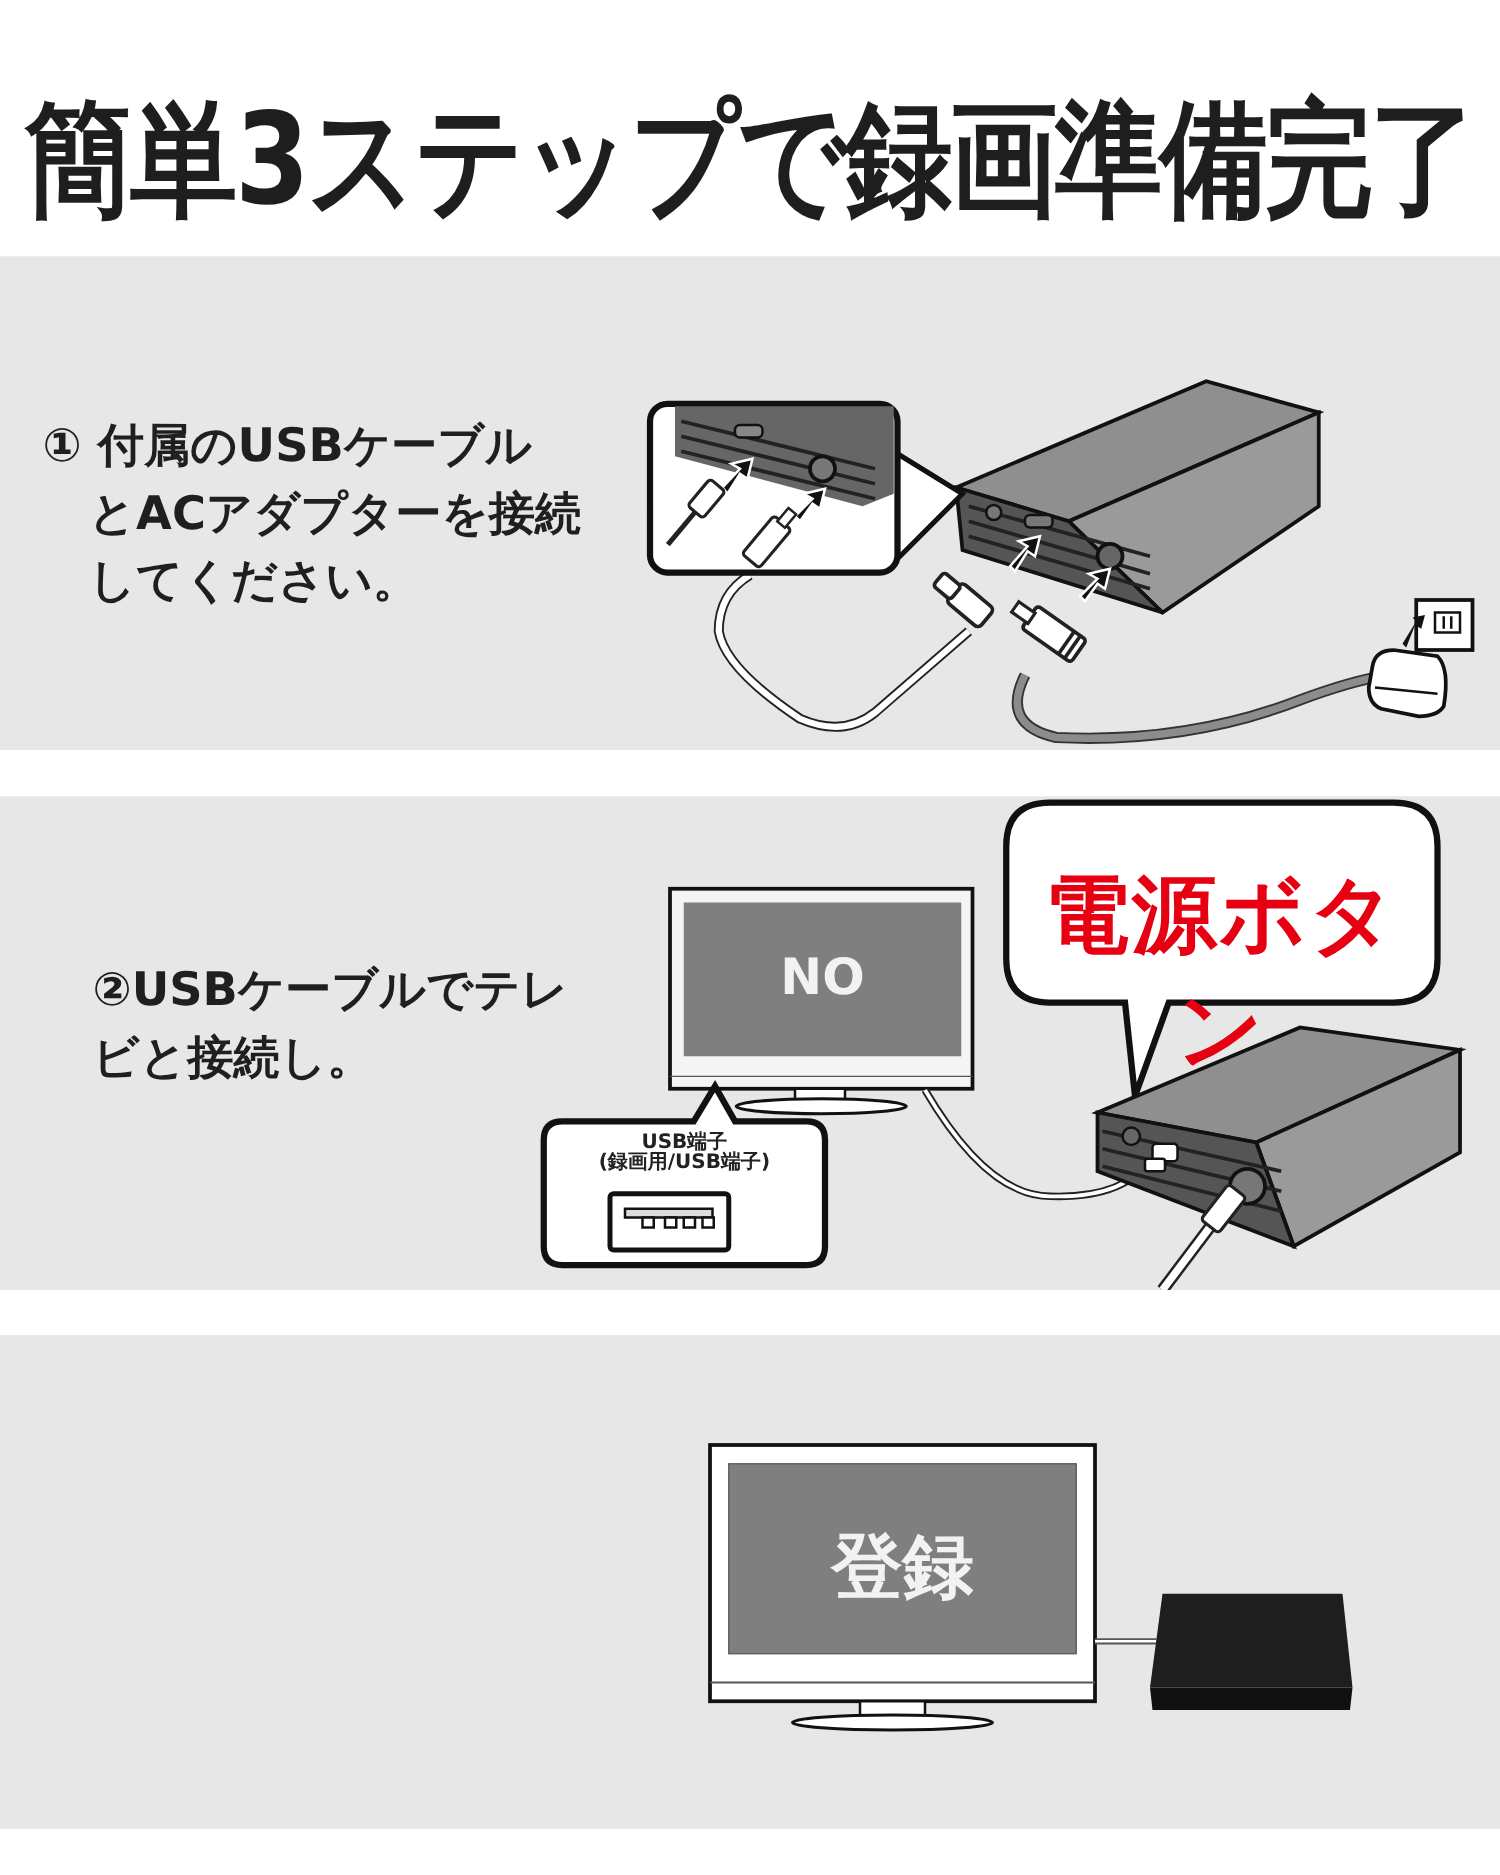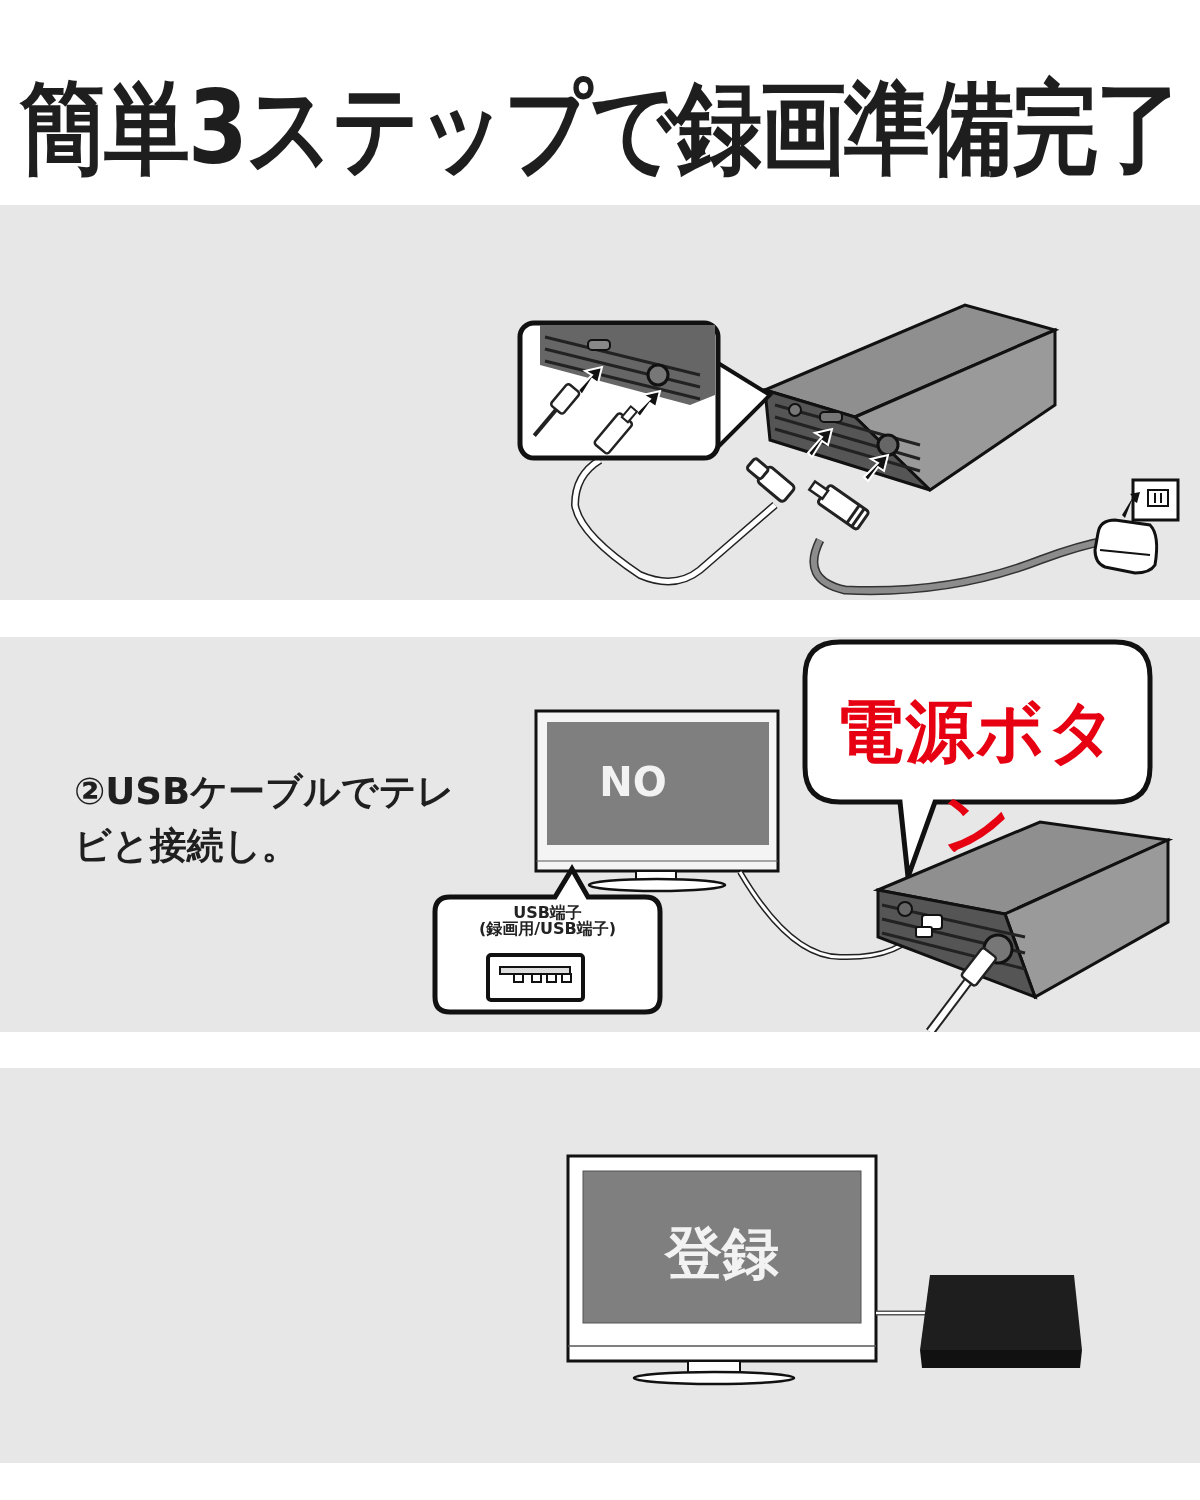--- a/index.html
+++ b/index.html
@@ -29,20 +29,25 @@
   }
   .tv-label { position: absolute; text-align: center; font-weight: bold; color: #f2f2f2; }
   .usb-label { position: absolute; text-align: center; font-size: 16px; font-weight: bold; color: #222; line-height: 16px; }
 </style>
 </head>
 <body>
 
 <div class="title">簡単3ステップで録画準備完了</div>
 
 <div class="panel p1">
+  <div class="step-text">
+    <span class="line">① 付属のUSBケーブル</span>
+    <span class="line">　とACアダプターを接続</span>
+    <span class="line">　してください。</span>
+  </div>
   <svg width="1200" height="395">
 
     <path d="M600 255 Q575 270 575 300 Q580 330 640 370 Q675 385 700 365 L775 300" fill="none" stroke="#222" stroke-width="8"></path>
     <path d="M600 255 Q575 270 575 300 Q580 330 640 370 Q675 385 700 365 L775 300" fill="none" stroke="#fff" stroke-width="5"></path>
 
     <g transform="translate(783,285) rotate(-50)">
       <rect x="-10" y="-26" width="20" height="34" rx="4" fill="#fff" stroke="#222" stroke-width="3"></rect>
       <rect x="-7" y="-42" width="14" height="18" rx="3" fill="#fff" stroke="#222" stroke-width="3"></rect>
     </g>
 
@@ -164,21 +169,21 @@
 
     <g>
       <path d="M985 322 L930 395" stroke="#222" stroke-width="10"></path>
       <path d="M985 322 L930 395" stroke="#fff" stroke-width="6"></path>
       <g transform="translate(985,322) rotate(38)">
         <rect x="-9" y="-8" width="18" height="36" rx="3" fill="#fff" stroke="#222" stroke-width="2.5"></rect>
       </g>
     </g>
   </svg>
   <div class="callout-red">電源ボタン</div>
-  <div class="tv-label" style="left:522px; top:122px; width:222px; font-size:40px;">NO</div>
+  <div class="tv-label" style="left:547px; top:122px; width:222px; font-size:40px;">NO</div>
   <div class="usb-label" style="left:435px; top:268px; width:225px;">
     <span style="display:block">USB端子</span>
     <span style="display:block">(録画用/USB端子)</span>
   </div>
 </div>
 
 <div class="panel p3">
   <svg width="1200" height="395">
     <g>
       <rect x="568" y="88" width="308" height="205" fill="#fff" stroke="#111" stroke-width="3"></rect>

